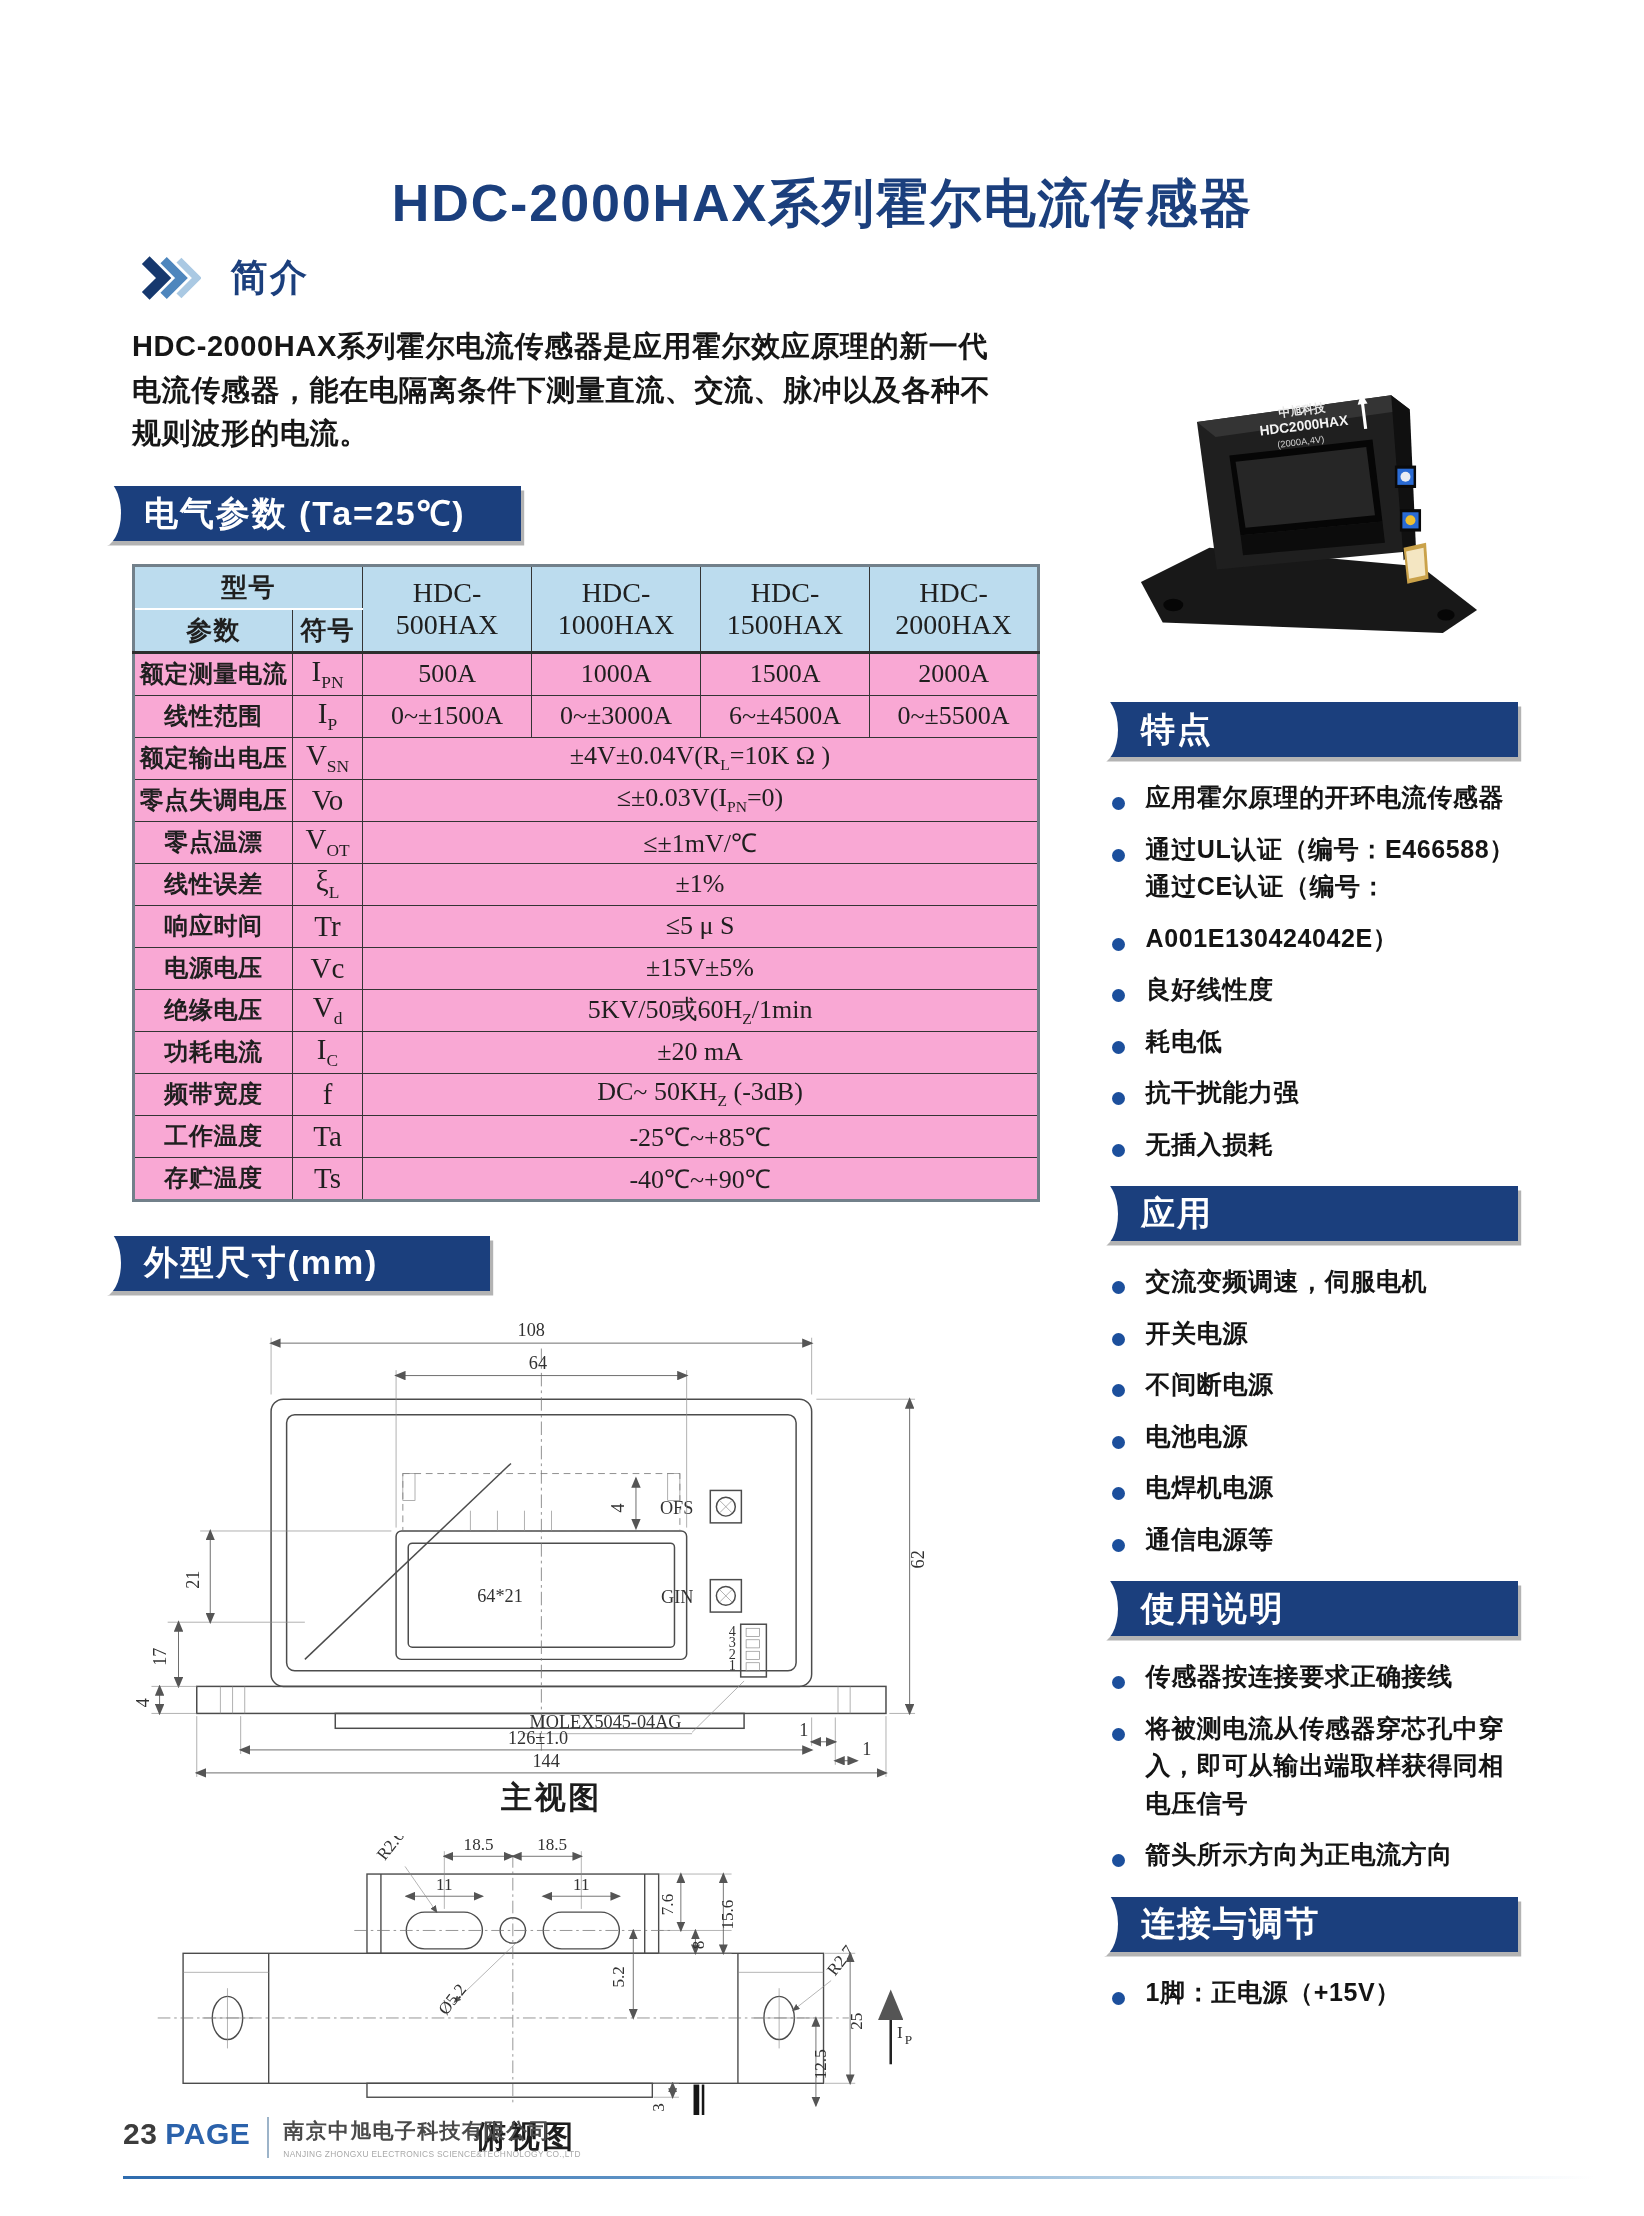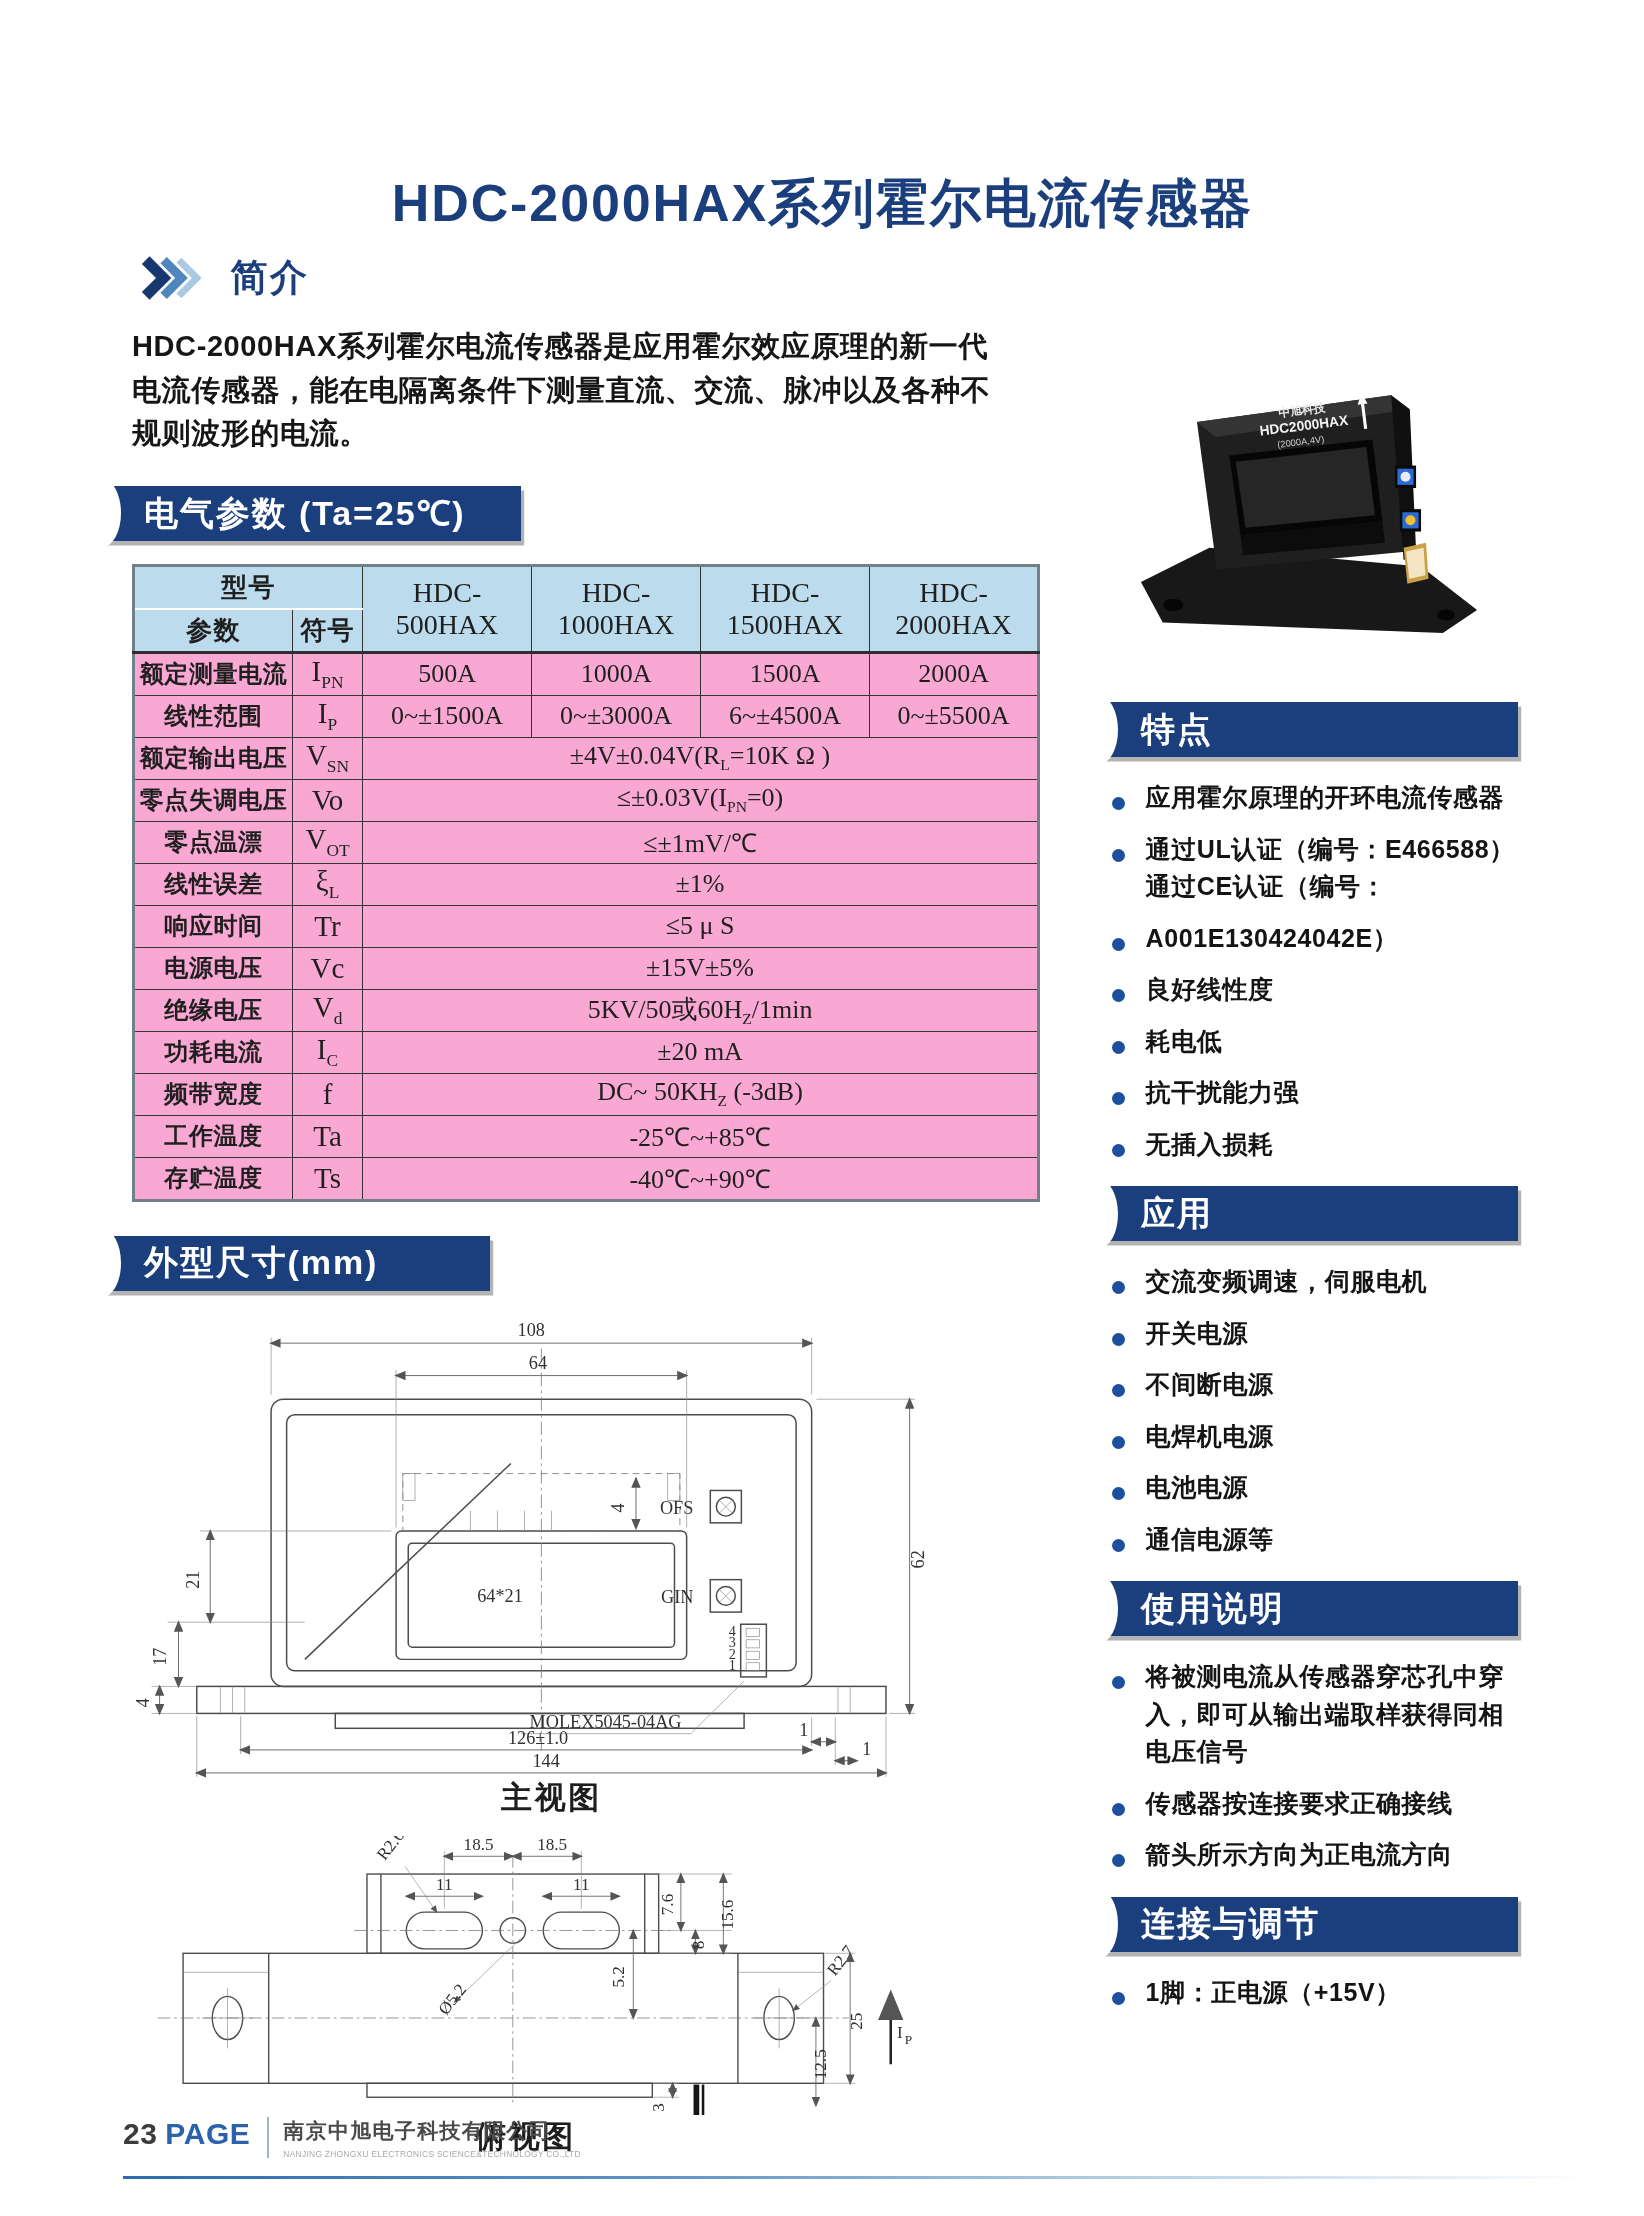--- a/index.html
+++ b/index.html
@@ -443,32 +443,32 @@
     </ul>
 
     
     <div class="bar">
       <span class="bt">应用</span>
     </div>
     <ul class="blist">
       <li><span>交流变频调速，伺服电机</span></li>
       <li><span>开关电源</span></li>
       <li><span>不间断电源</span></li>
+      <li><span>电池电源</span></li>
       <li><span>电焊机电源</span></li>
-      <li><span>电池电源</span></li>
       <li><span>通信电源等</span></li>
     </ul>
 
     
     <div class="bar">
       <span class="bt">使用说明</span>
     </div>
     <ul class="blist">
+      <li><span>传感器按连接要求正确接线</span></li>
       <li><span>将被测电流从传感器穿芯孔中穿入，即可从输出端取样获得同相电压信号</span></li>
-      <li><span>传感器按连接要求正确接线</span></li>
       <li><span>箭头所示方向为正电流方向</span></li>
     </ul>
 
     
     <div class="bar">
       <span class="bt">连接与调节</span>
     </div>
     <ul class="blist">
       <li><span>1脚：正电源（+15V）</span></li>
 

